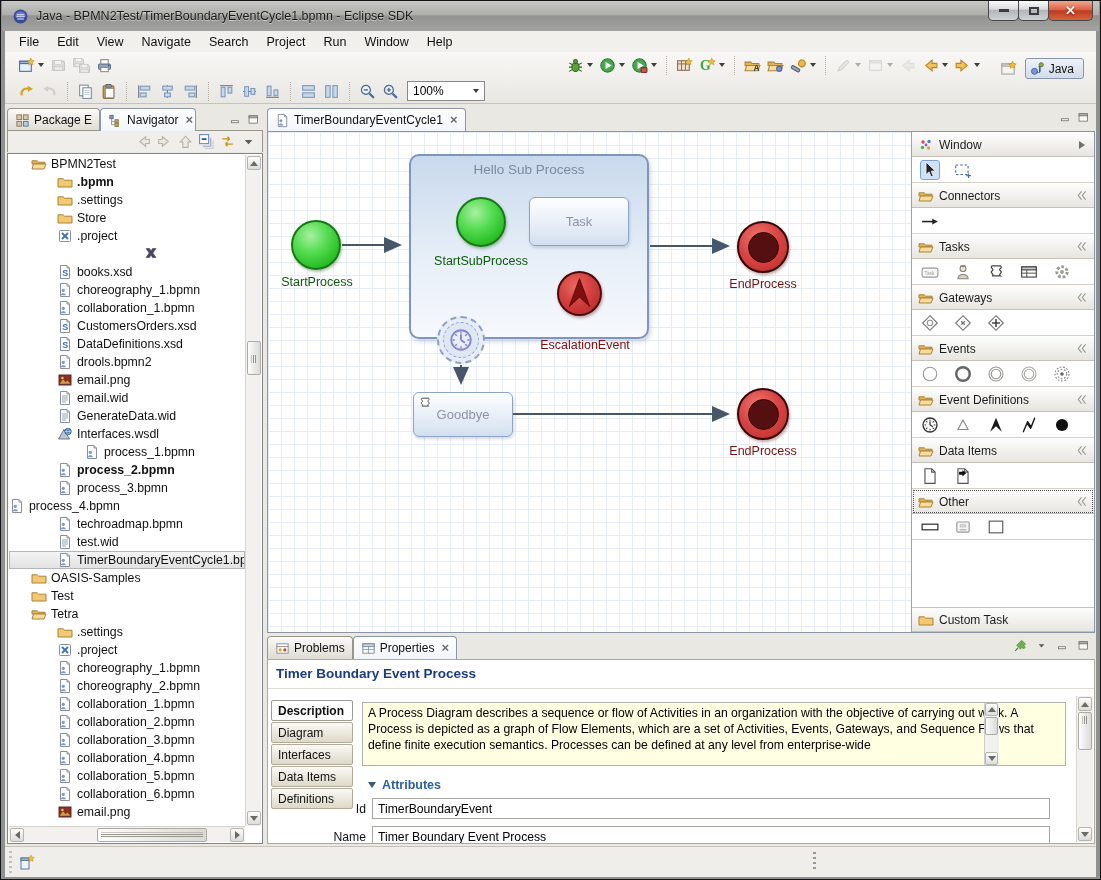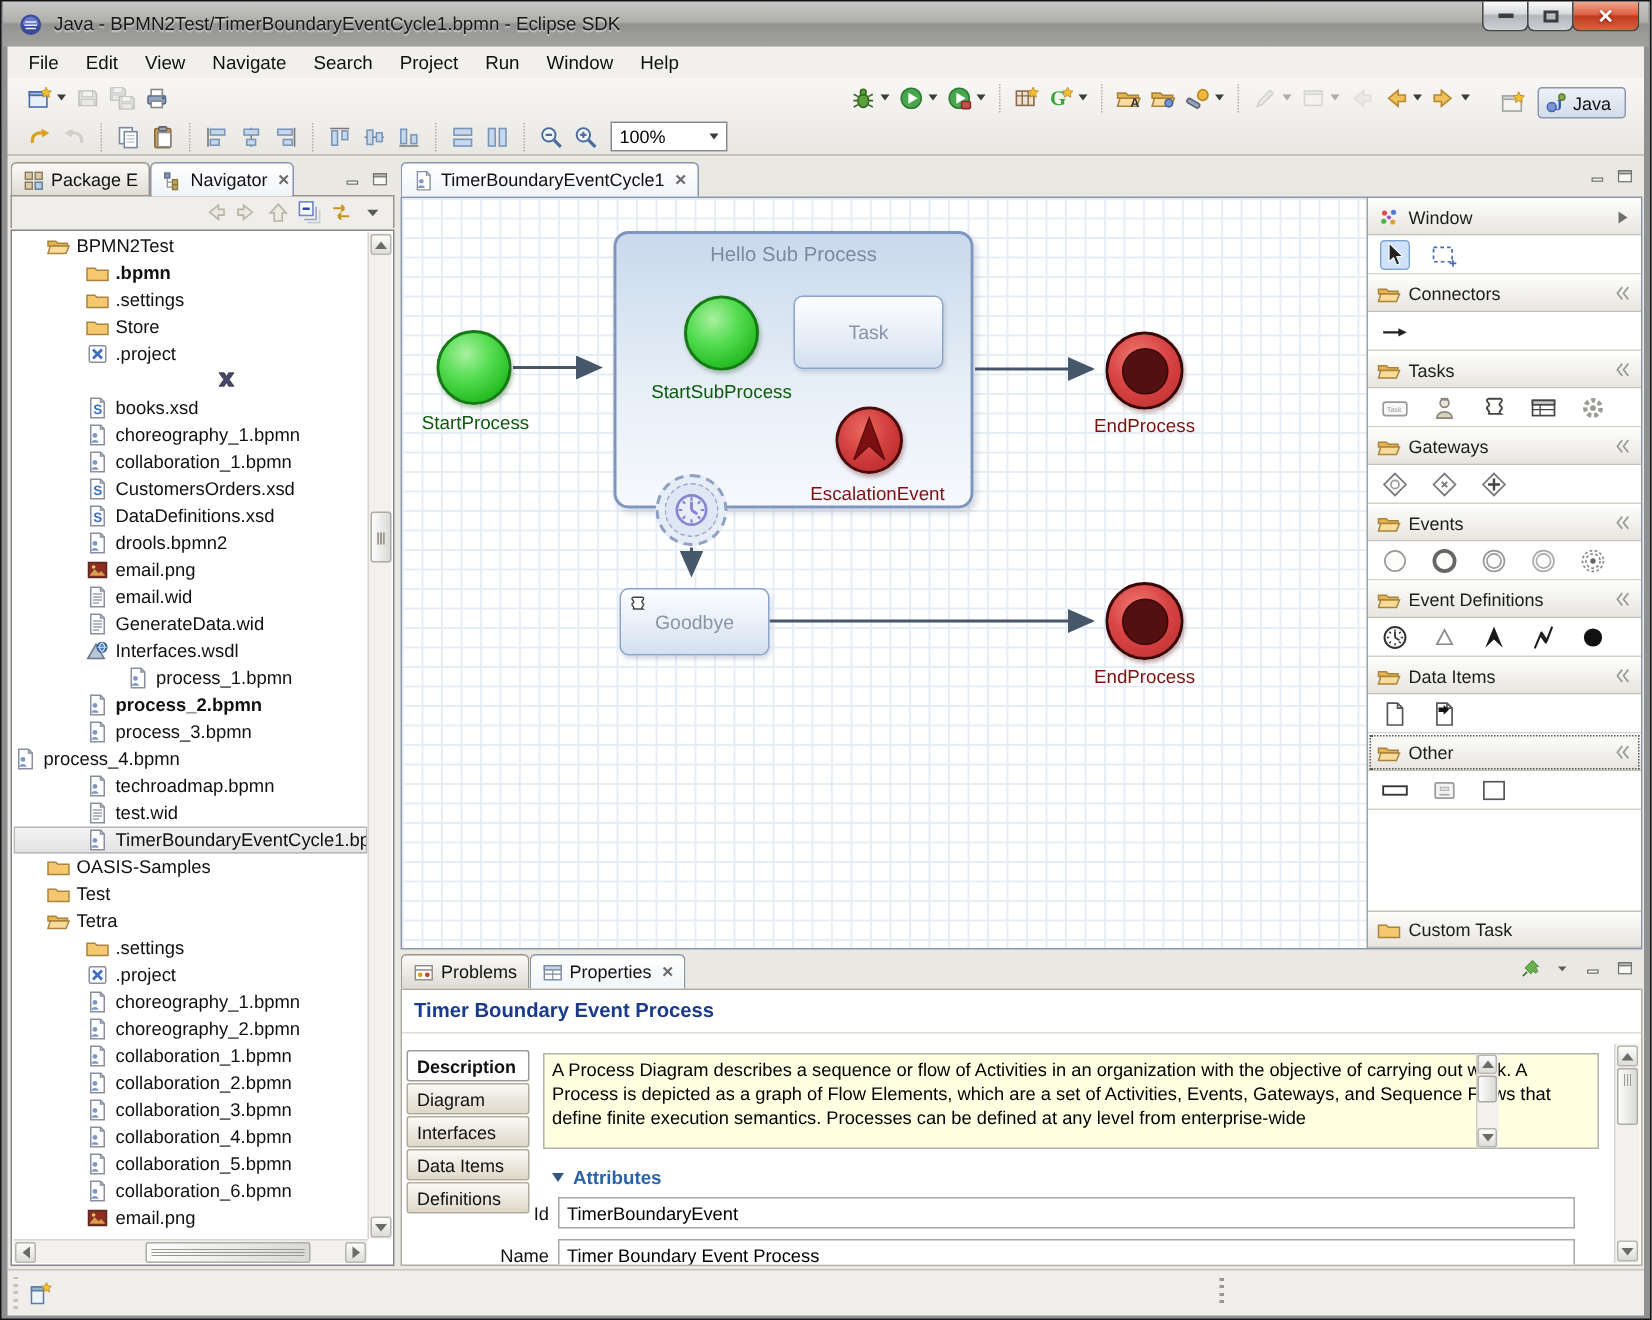--- a/index.html
+++ b/index.html
@@ -1127,21 +1127,21 @@
 
         <div class="taskbox" style="left:261px;top:65px;width:100px;height:49px">
           <span>Task</span>
         </div>
 
         <div class="node evt-esc" style="left:289px;top:139px">
           <svg viewBox="0 0 44 44" width="41" height="41">
             <path d="M22 6 L33 36 L22 26 L11 36 Z" fill="#7c1010" stroke="#5a0b0b" stroke-width="1"></path>
           </svg>
         </div>
-        <div class="nlabel lab-red" style="left:247px;top:190px;width:140px">EscalationEvent</div>
+        <div class="nlabel lab-red" style="left:247px;top:206px;width:140px">EscalationEvent</div>
 
         <div class="node timer-outer" style="left:169px;top:184px">
           <div class="timer-inner">
             <svg viewBox="0 0 16 16" width="26" height="26">
               <circle cx="8" cy="8" r="6" fill="#e9edf8" stroke="#8585d0" stroke-width="1.1"></circle>
               <path d="M8 2.8 V4.2 M8 11.8 V13.2 M2.8 8 H4.2 M11.8 8 H13.2 M4.4 4.4 l1 1 M11.6 4.4 l-1 1 M4.4 11.6 l1 -1 M11.6 11.6 l-1 -1" stroke="#8585d0" stroke-width=".9"></path>
               <path d="M8 8 L8 4.6 M8 8 L10.4 9.7" stroke="#8585d0" stroke-width="1.2"></path>
             </svg>
           </div>
         </div>

